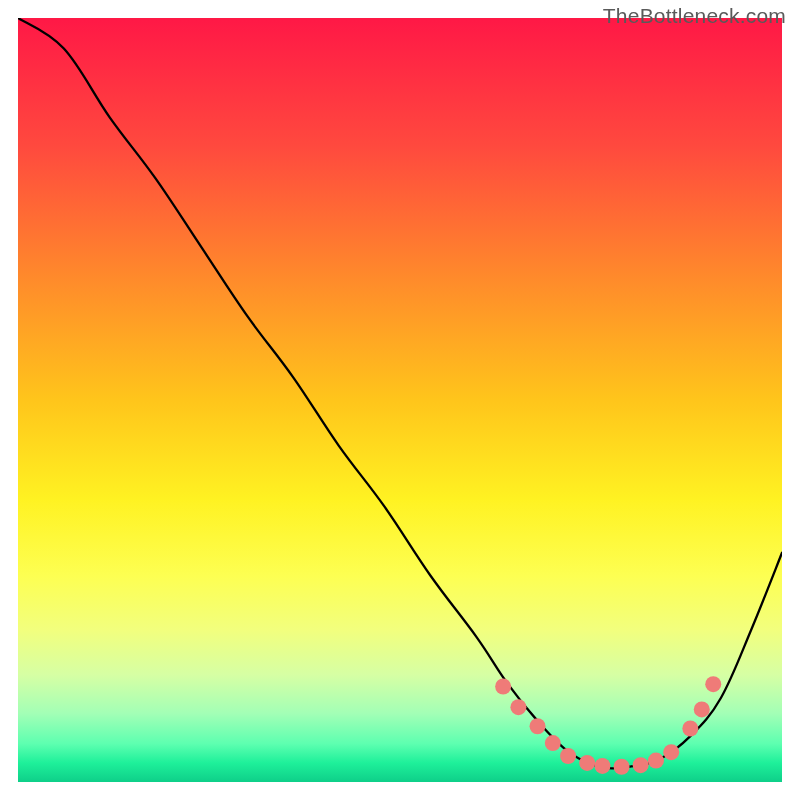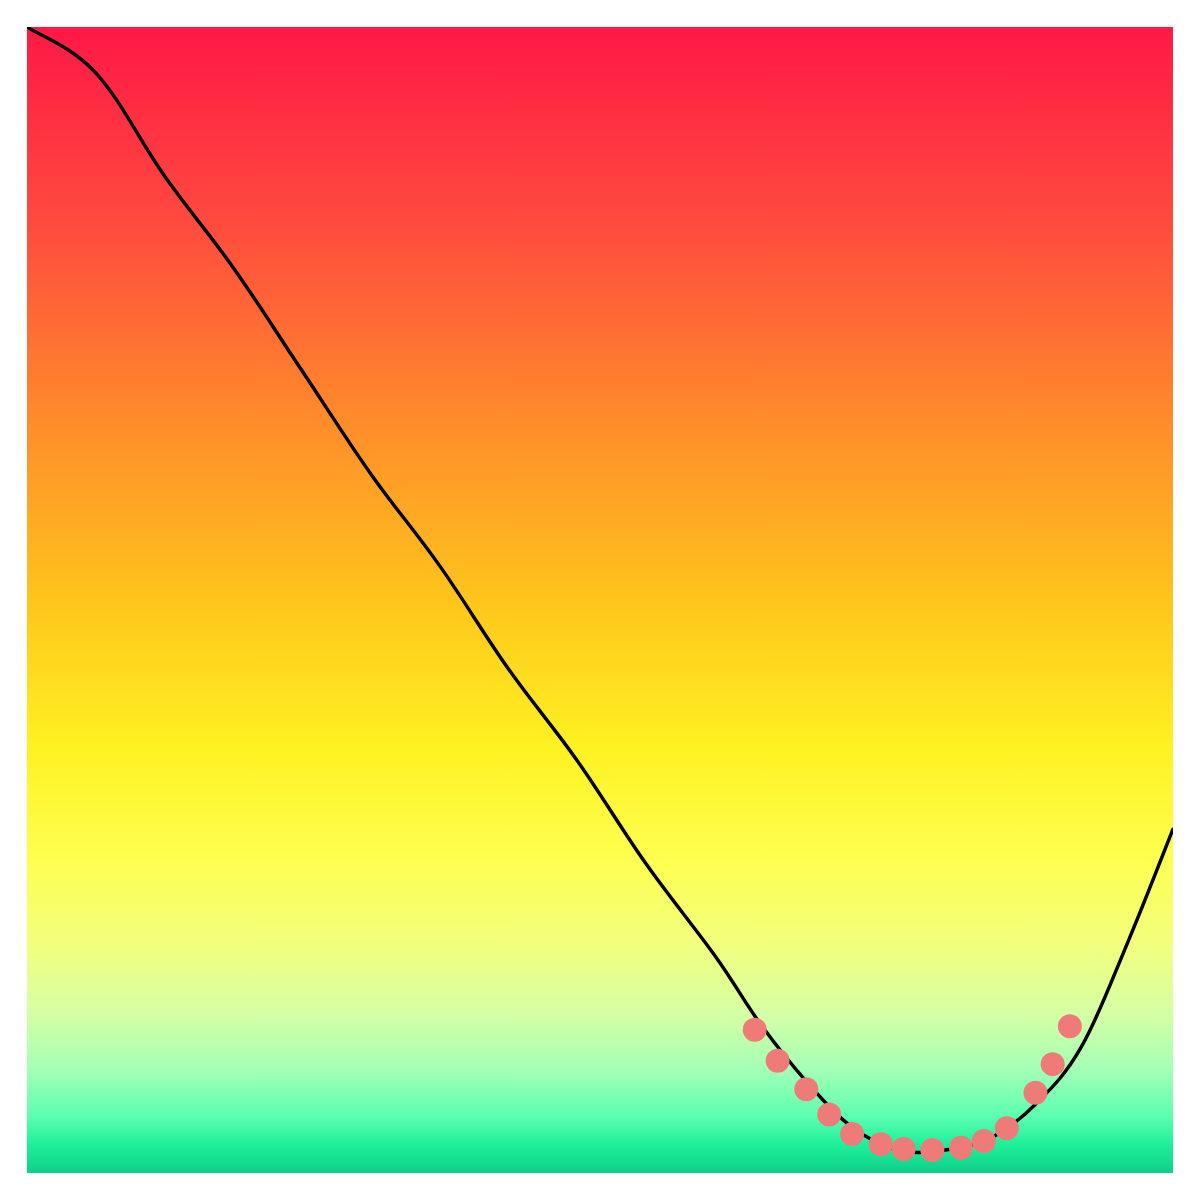--- a/index.html
+++ b/index.html
@@ -71,13 +71,14 @@
           <circle cx="603.56" cy="748.72" r="8" fill="#ef7b78"></circle>
           <circle cx="622.66" cy="747.19" r="8" fill="#ef7b78"></circle>
           <circle cx="637.94" cy="742.61" r="8" fill="#ef7b78"></circle>
           <circle cx="653.22" cy="734.20" r="8" fill="#ef7b78"></circle>
           <circle cx="672.32" cy="710.52" r="8" fill="#ef7b78"></circle>
           <circle cx="683.78" cy="691.42" r="8" fill="#ef7b78"></circle>
           <circle cx="695.24" cy="666.21" r="8" fill="#ef7b78"></circle>
         </g>
     </svg>
   </div>
+  <div class="watermark">TheBottleneck.com</div>
 </div>
 
 </body></html>

